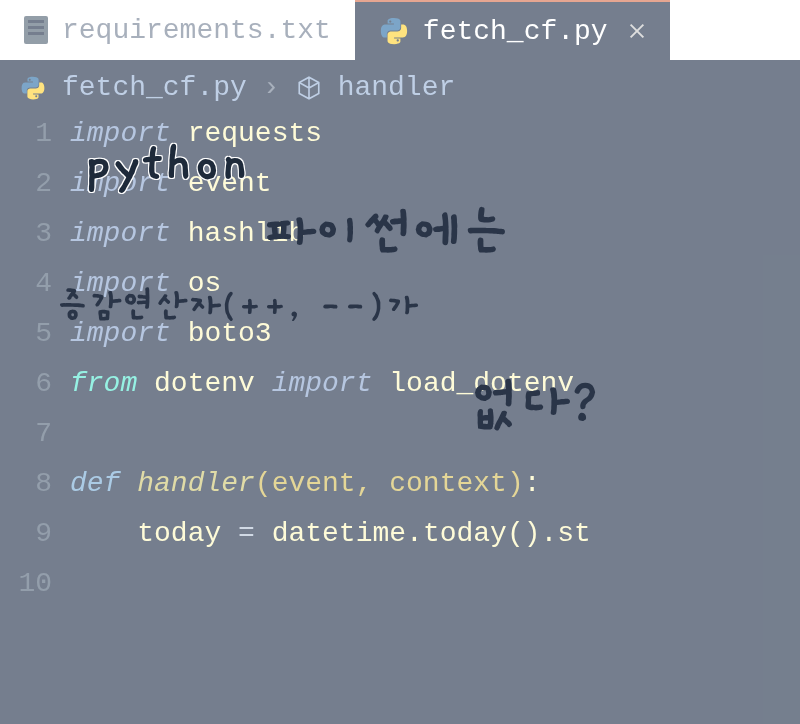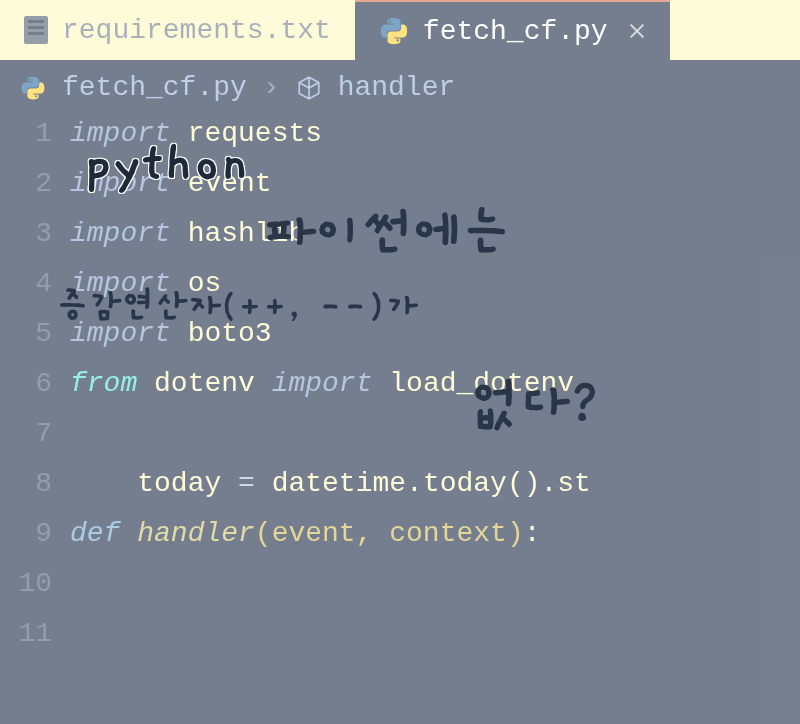--- a/index.html
+++ b/index.html
@@ -14,21 +14,21 @@
     .overlay {
       position: absolute;
       top: 0; left: 0; right: 0; bottom: 0;
       background: rgba(255,255,255,0.35);
       z-index: 100;
       pointer-events: none;
     }
     .tabbar {
       display: flex;
       height: 60px;
-      background: #fef9c3;
+      background: #ffffff;
       align-items: stretch;
       position: relative;
       z-index: 1;
     }
     .tab {
       display: flex;
       align-items: center;
       padding: 0 24px;
       gap: 14px;
       font-size: 28px;
@@ -167,32 +167,31 @@
     <div>1</div>
     <div>2</div>
     <div>3</div>
     <div>4</div>
     <div>5</div>
     <div>6</div>
     <div>7</div>
     <div>8</div>
     <div>9</div>
     <div>10</div>
-    <div>11</div>
   </div>
   <div class="code">
     <div class="line"><span class="kw-import">import</span><span class="ident"> requests</span></div>
     <div class="line"><span class="kw-import">import</span><span class="ident"> event</span></div>
     <div class="line"><span class="kw-import">import</span><span class="ident"> hashlib</span></div>
     <div class="line"><span class="kw-import">import</span><span class="ident"> os</span></div>
     <div class="line"><span class="kw-import">import</span><span class="ident"> boto3</span></div>
     <div class="line"><span class="kw-from">from</span><span class="ident"> dotenv </span><span class="kw-import">import</span><span class="ident"> load_dotenv</span></div>
     <div class="line"></div>
+    <div class="line"><span class="kw-def">def</span><span class="fn"> handler</span><span class="paren">(event, context)</span><span class="ident">:</span></div>
     <div class="line"><span>    </span><span class="ident">today </span><span class="op">=</span><span class="ident"> datetime.today().st</span></div>
-    <div class="line"><span class="kw-def">def</span><span class="fn"> handler</span><span class="paren">(event, context)</span><span class="ident">:</span></div>
   </div>
 </div>
 
 <div class="overlay"></div>
 
 <div class="overlay-text ov-python">python</div>
 <div class="overlay-text ov-l1">파이썬에는</div>
 <div class="overlay-text ov-l2">증감연산자(++, --)가</div>
 <div class="overlay-text ov-l3">없다?</div>
 

